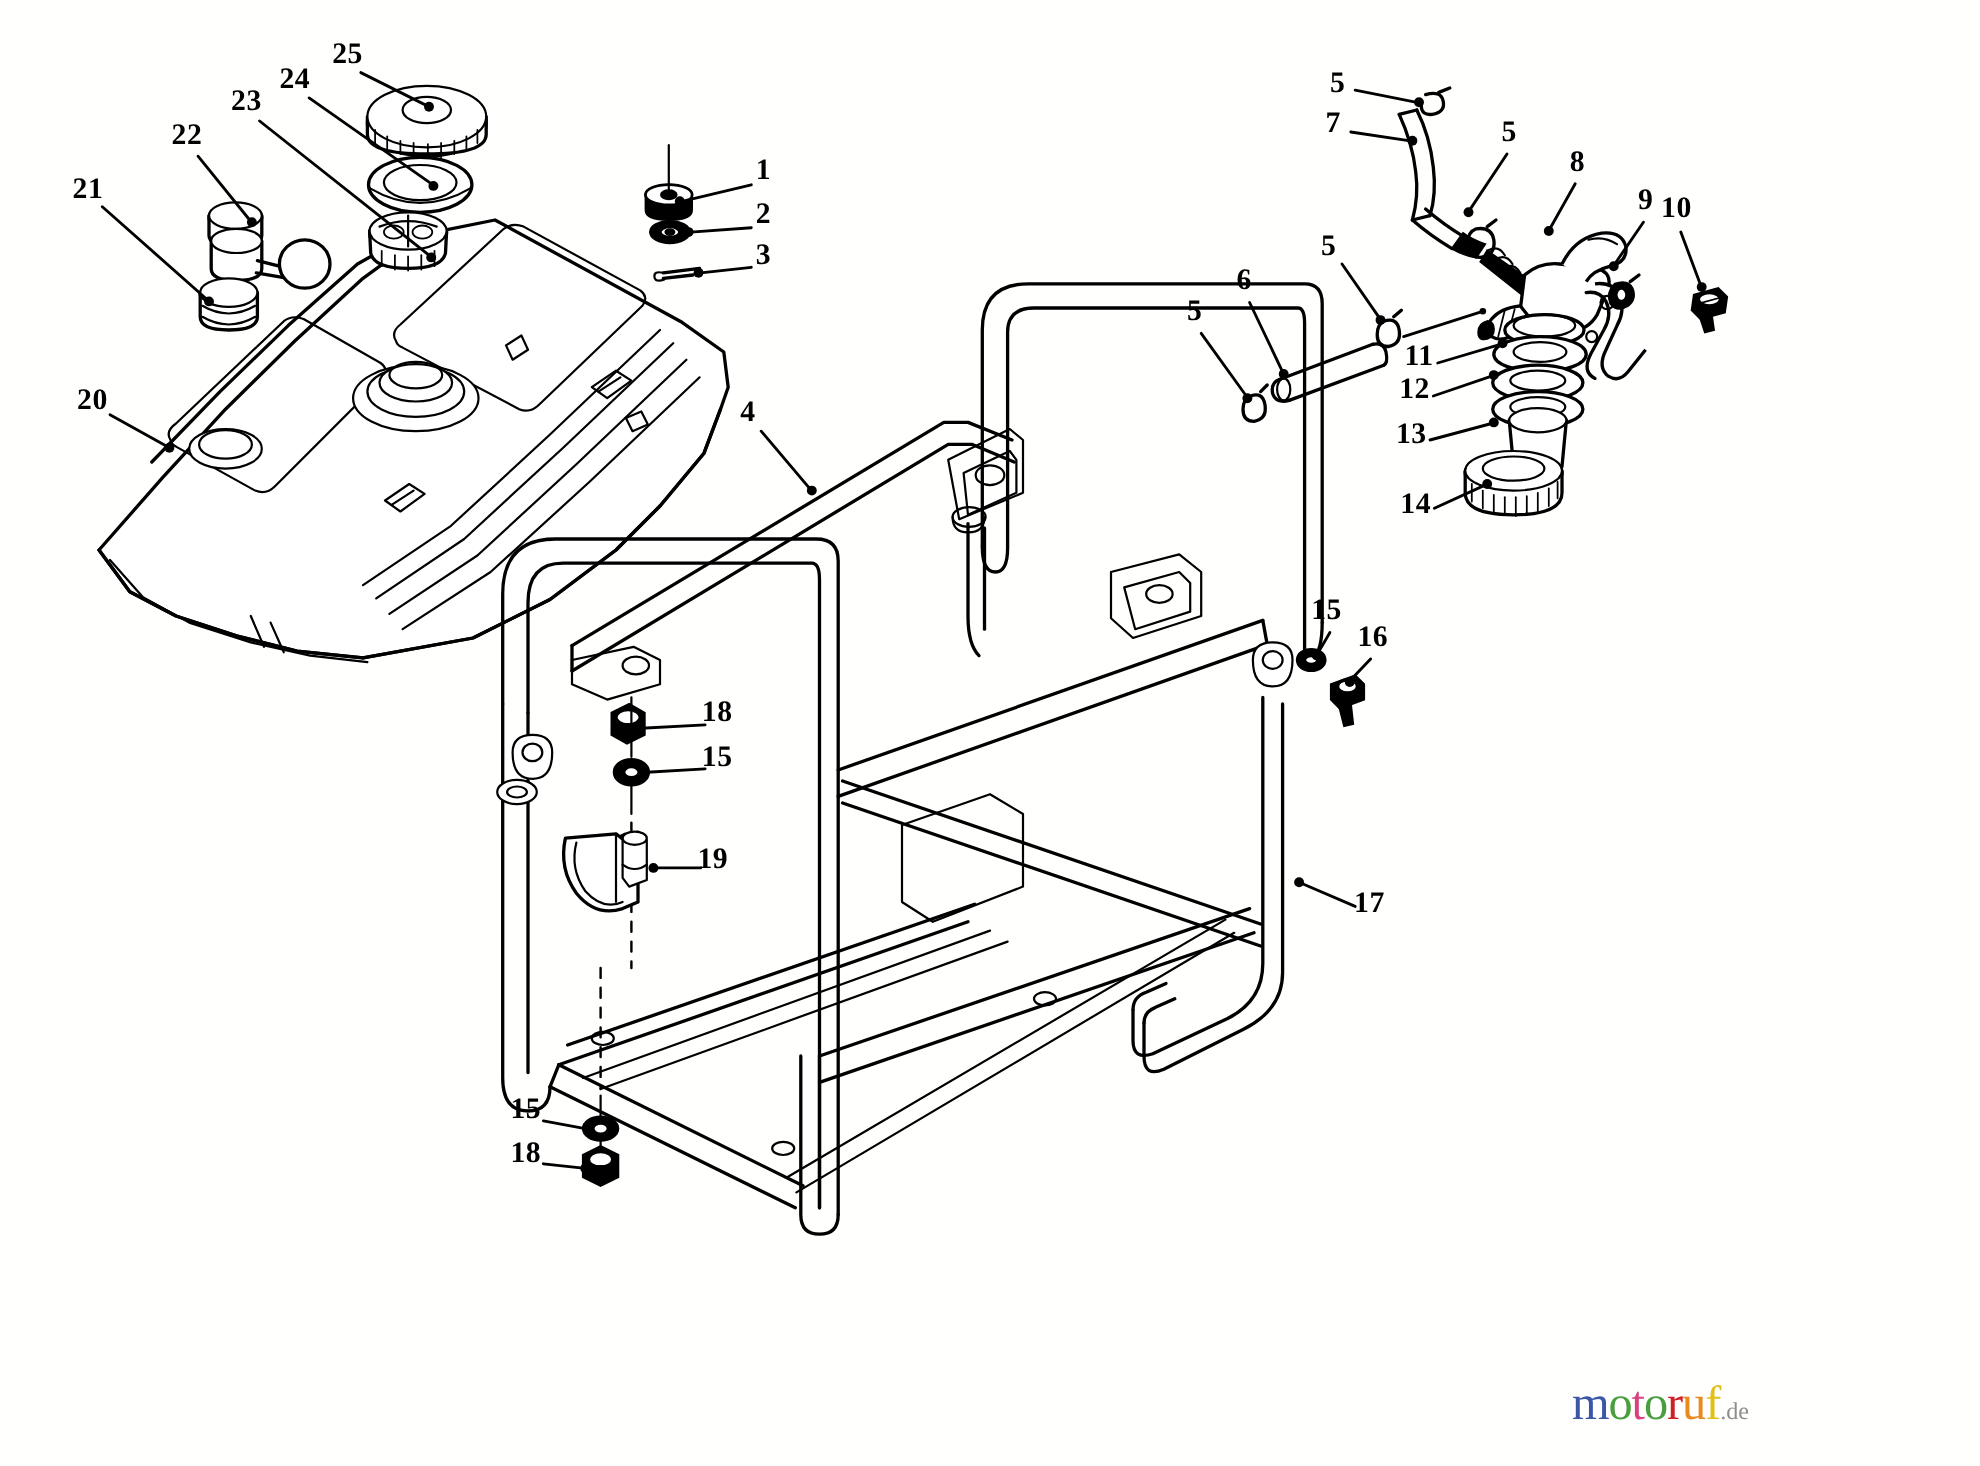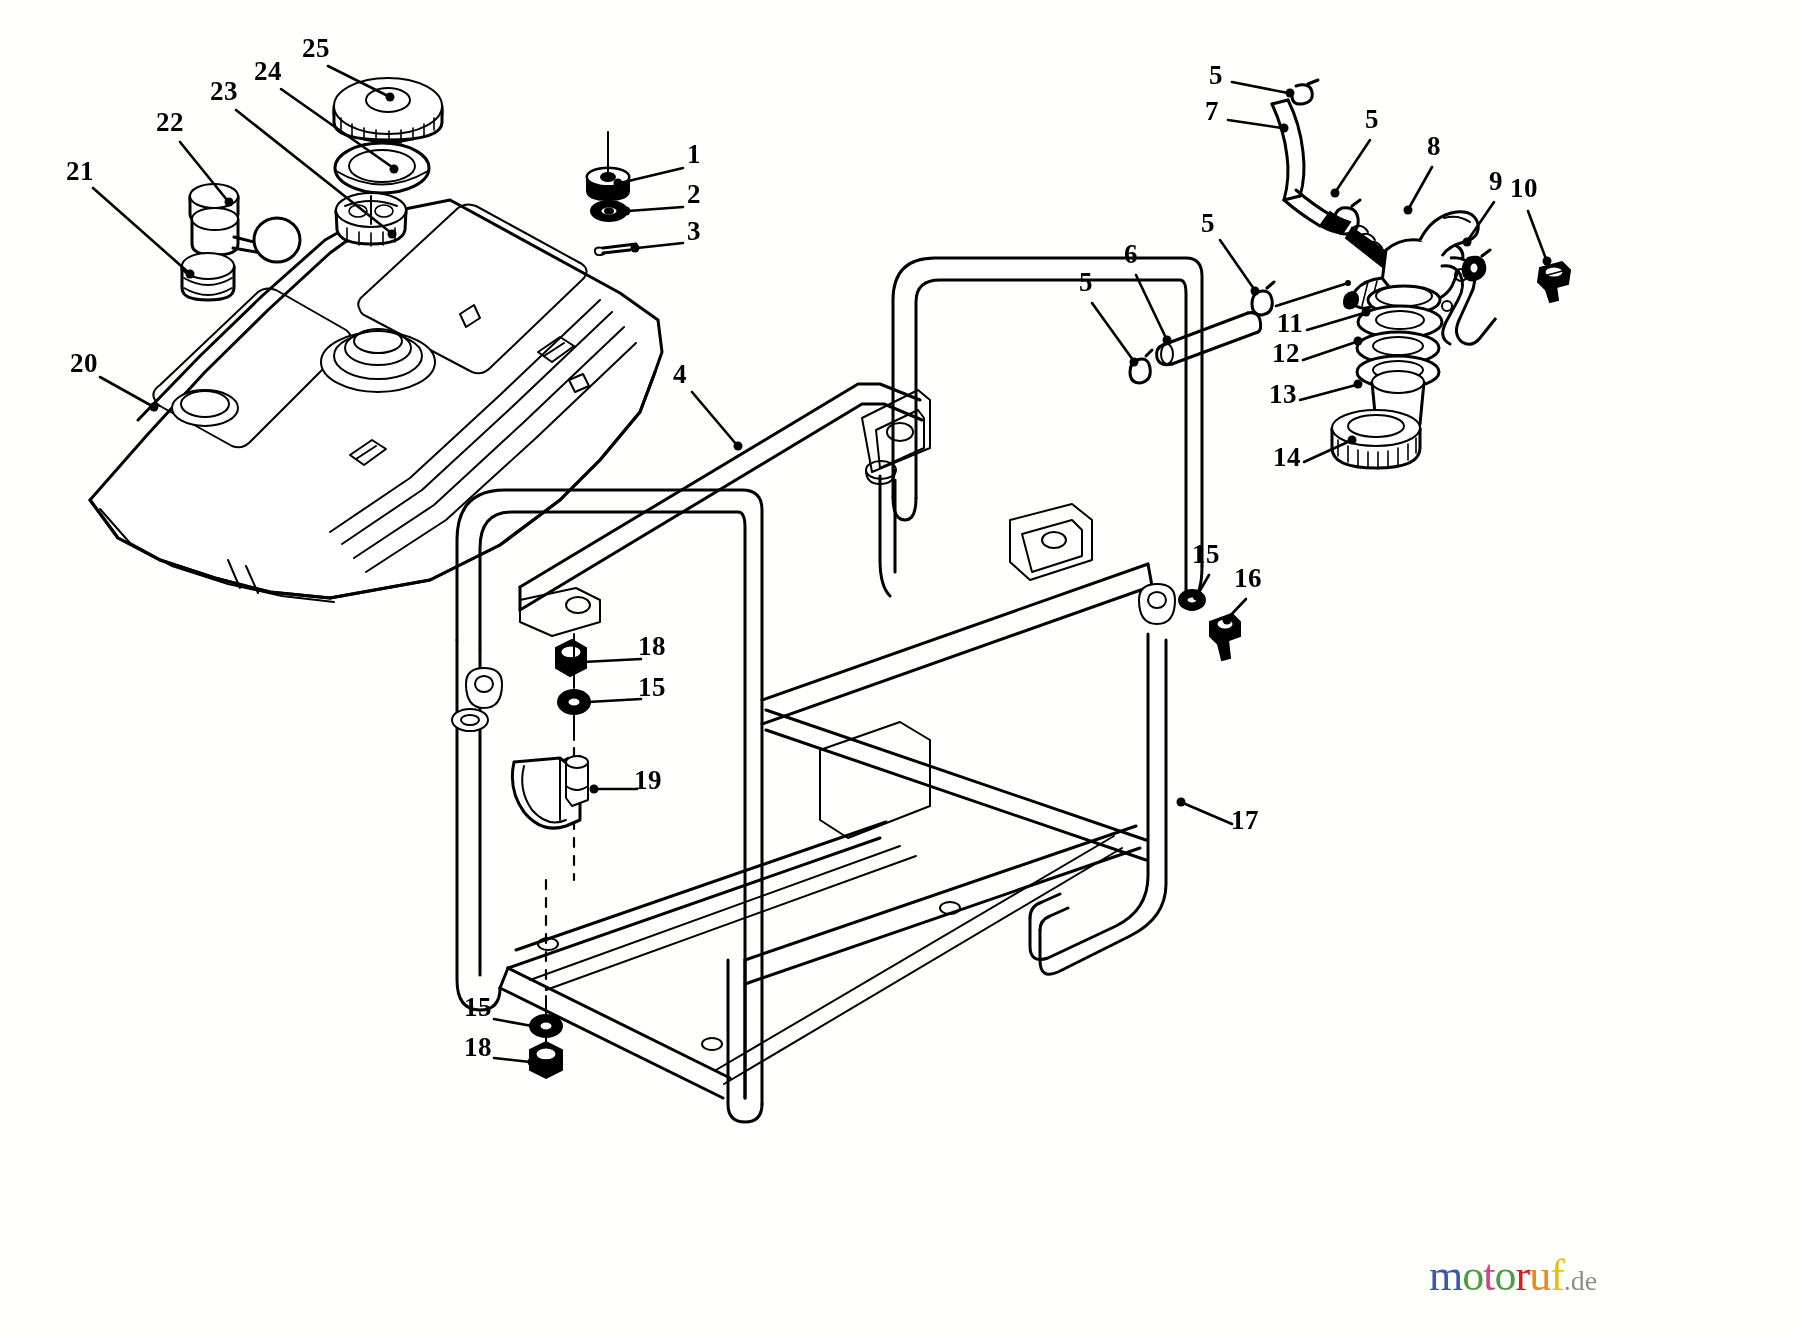--- a/index.html
+++ b/index.html
@@ -19,21 +19,21 @@
   .solid{fill:#000;stroke:#000;stroke-width:2;}
   .white{fill:#ffffff;stroke:#000;stroke-width:3;stroke-linejoin:round;}
   .white-thin{fill:#ffffff;stroke:#000;stroke-width:2;stroke-linejoin:round;}
   .nofill{fill:none;}
   .callout{
     font-family:"Liberation Serif", serif;
     font-weight:bold;font-size:27px;fill:#000;
     letter-spacing:0.5px;
   }
   .wm{position:absolute;font-family:"Liberation Serif", serif;font-size:44px;letter-spacing:-1px;}
-  .wm .d{font-size:28px;color:#8d8d8d;letter-spacing:0;text-align:right;}
+  .wm .d{font-size:22px;color:#8d8d8d;letter-spacing:0;text-align:right;}
 </style>
 </head>
 <body>
 
 <div id="stage">
 
   <svg class="diagram" viewBox="0 0 1800 1333">
 
     <g>
 

